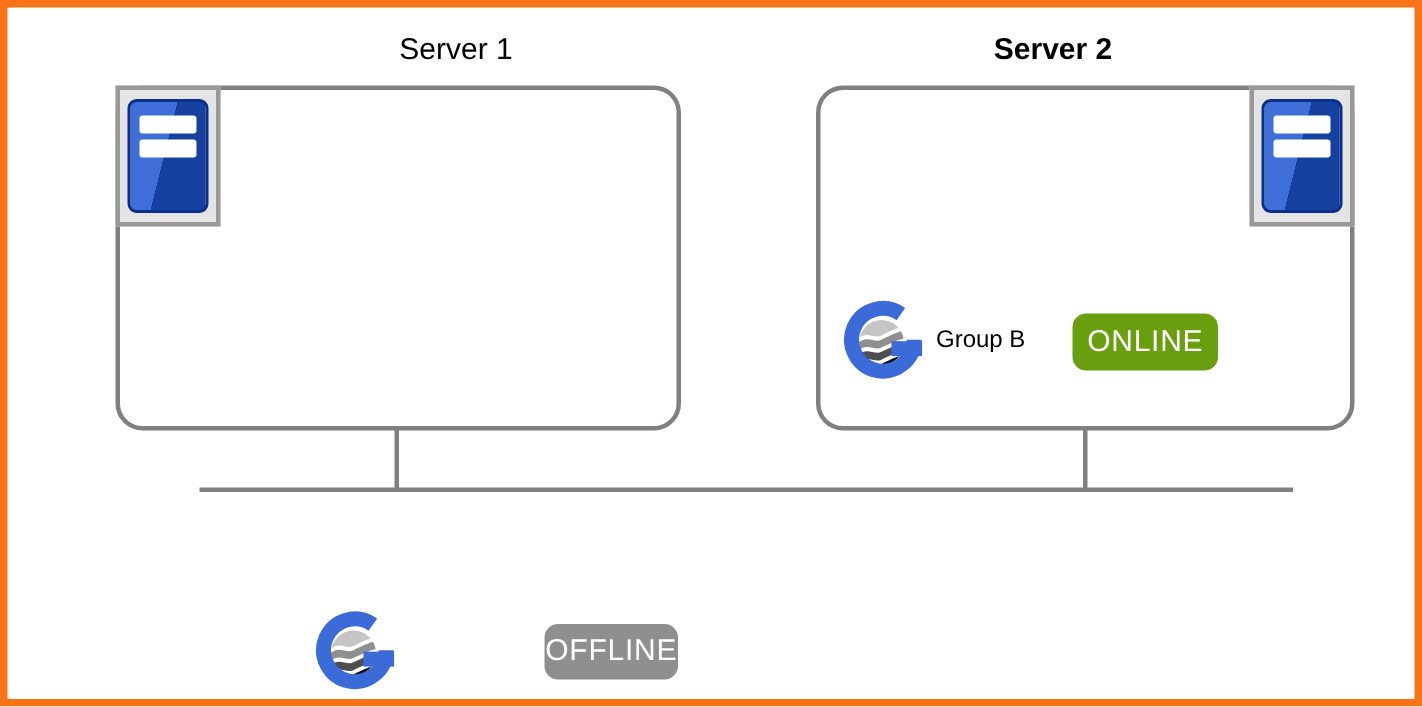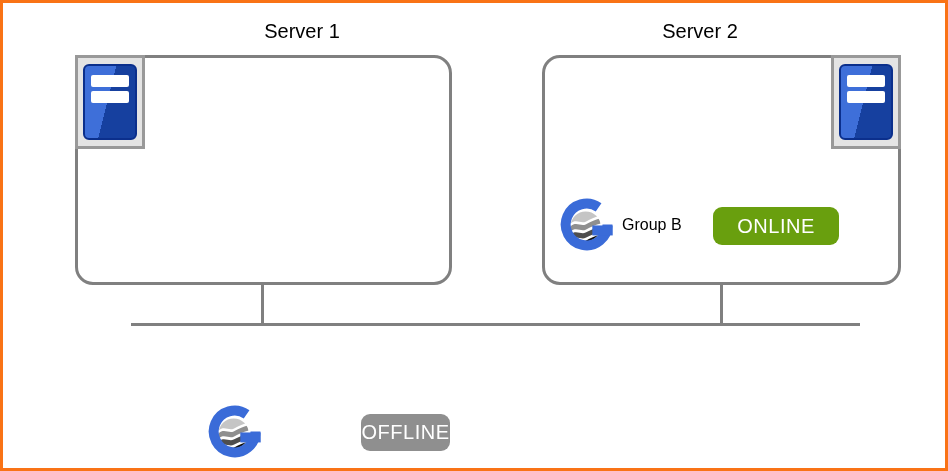--- a/index.html
+++ b/index.html
@@ -1,18 +1,18 @@
 <!DOCTYPE html>
 <html><head>
 <meta charset="utf-8">
 <style>
   html,body{margin:0;padding:0;background:#fff;}
   .canvas{
     position:relative;width:948px;height:471px;box-sizing:border-box;
-    background:#ffffff;border:3px solid #f97316;overflow:hidden;
+    background:#ffffff;border:5px solid #f97316;overflow:hidden;
     font-family:"Liberation Sans",sans-serif;color:#000;
   }
   .server-title{
     position:absolute;top:16px;transform:translateX(-50%);
     font-size:20px;line-height:24px;white-space:nowrap;
   }
   .server-box{
     position:absolute;top:52px;height:230px;box-sizing:border-box;
     border:3px solid #808080;border-radius:18px;background:#ffffff;
   }
@@ -35,21 +35,21 @@
   .bus{top:320px;left:128px;width:729px;height:3px;}
   .conn{width:3px;top:281px;height:40px;}
   .conn.c1{left:258px;}
   .conn.c2{left:717px;}
   .group-logo{position:absolute;width:57px;height:57px;}
   .group-label{position:absolute;font-size:16px;line-height:26px;white-space:nowrap;}
   .status-badge{
     position:absolute;box-sizing:border-box;border-radius:9px;
     color:#ffffff;font-size:20px;text-align:center;letter-spacing:0.5px;
   }
-  .badge-online{left:710px;top:204px;width:126px;height:38px;line-height:38px;}
+  .badge-online{left:710px;top:204px;width:97px;height:38px;line-height:38px;}
   .badge-offline{left:358px;top:411px;width:89px;height:37px;line-height:37px;}
   .lbl-b{left:619px;top:209px;}
   .lbl-a{left:268px;top:416px;}
   .logo-b{left:557px;top:193px;}
   .logo-a{left:205px;top:400px;}
   .defs-svg{position:absolute;width:0;height:0;}
 </style>
 </head>
 <body>
 
@@ -68,21 +68,21 @@
       </g>
       <path d="M 50 30 A 22 22 0 1 1 40.62 11.98" fill="none" stroke="#3a6bd8" stroke-width="10.5"></path>
       <rect x="34" y="31" width="21.5" height="10.5" fill="#3a6bd8"></rect>
     </g>
   </defs>
 </svg>
 
 <div class="canvas">
 
   <div class="server-title" style="left:299px;">Server 1</div>
-  <div class="server-title" style="left:697px;">Server 2</div>
+  <div class="server-title" style="left:697px;font-weight:bold;">Server 2</div>
 
   <div class="server-box" style="left:72px;width:377px;"></div>
   <div class="server-box" style="left:539px;width:359px;"></div>
 
   <div class="icon-frame" style="left:72px;">
     <div class="tower">
       <div class="bar b1"></div>
       <div class="bar b2"></div>
     </div>
   </div>

